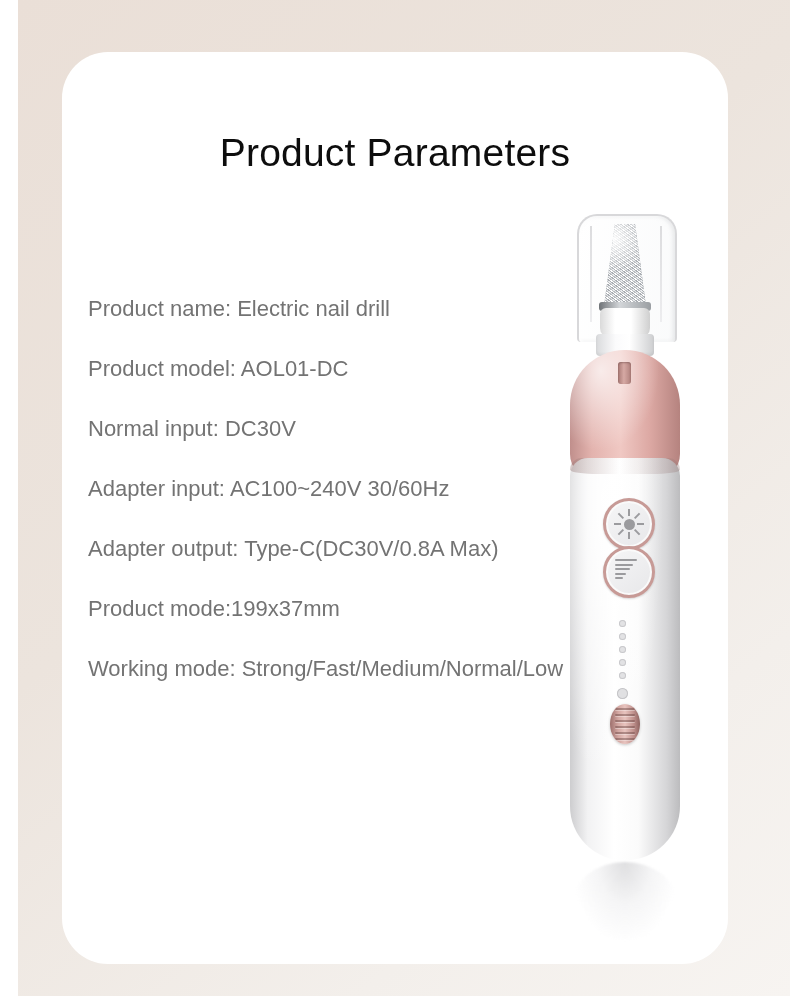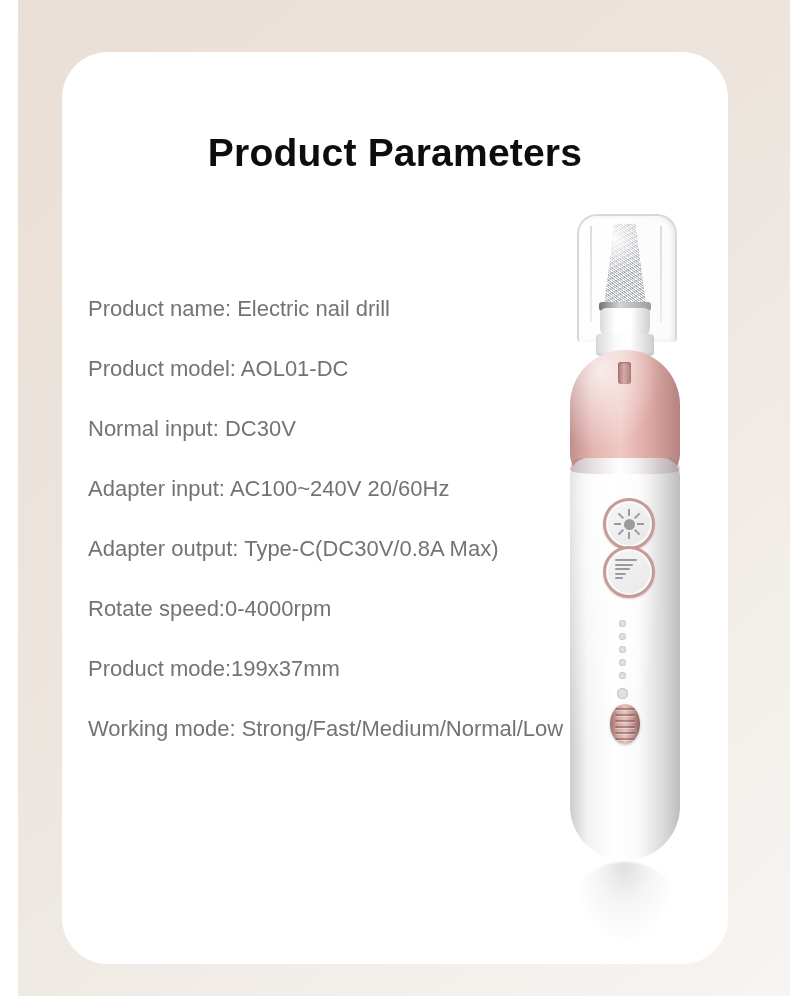--- a/index.html
+++ b/index.html
@@ -44,21 +44,21 @@
   }
 
   
   .title {
     position: absolute;
     left: 62px;
     top: 131px;
     width: 666px;
     text-align: center;
     font-size: 39px;
-    font-weight: bold;
+    font-weight: normal;
     color: #0d0d0d;
     letter-spacing: 0.2px;
     white-space: nowrap;
   }
 
   
   .specs {
     position: absolute;
     left: 88px;
     top: 296px;
@@ -304,23 +304,22 @@
 
   <div class="backdrop"></div>
   <div class="card"></div>
 
   <div class="title">Product Parameters</div>
 
   <div class="specs">
     <div class="spec-line">Product name: Electric nail drill</div>
     <div class="spec-line">Product model: AOL01-DC</div>
     <div class="spec-line">Normal input: DC30V</div>
-    <div class="spec-line">Adapter input: AC100~240V 20/60Hz</div>
+    <div class="spec-line">Adapter input: AC100~240V 30/60Hz</div>
     <div class="spec-line">Adapter output: Type-C(DC30V/0.8A Max)</div>
-    <div class="spec-line">Rotate speed:0-4000rpm</div>
     <div class="spec-line">Product mode:199x37mm</div>
     <div class="spec-line">Working mode: Strong/Fast/Medium/Normal/Low</div>
   </div>
 
   <div class="product">
     <div class="reflection"></div>
 
     <div class="cap"></div>
     <div class="cap-inner-l"></div>
     <div class="cap-inner-r"></div>

